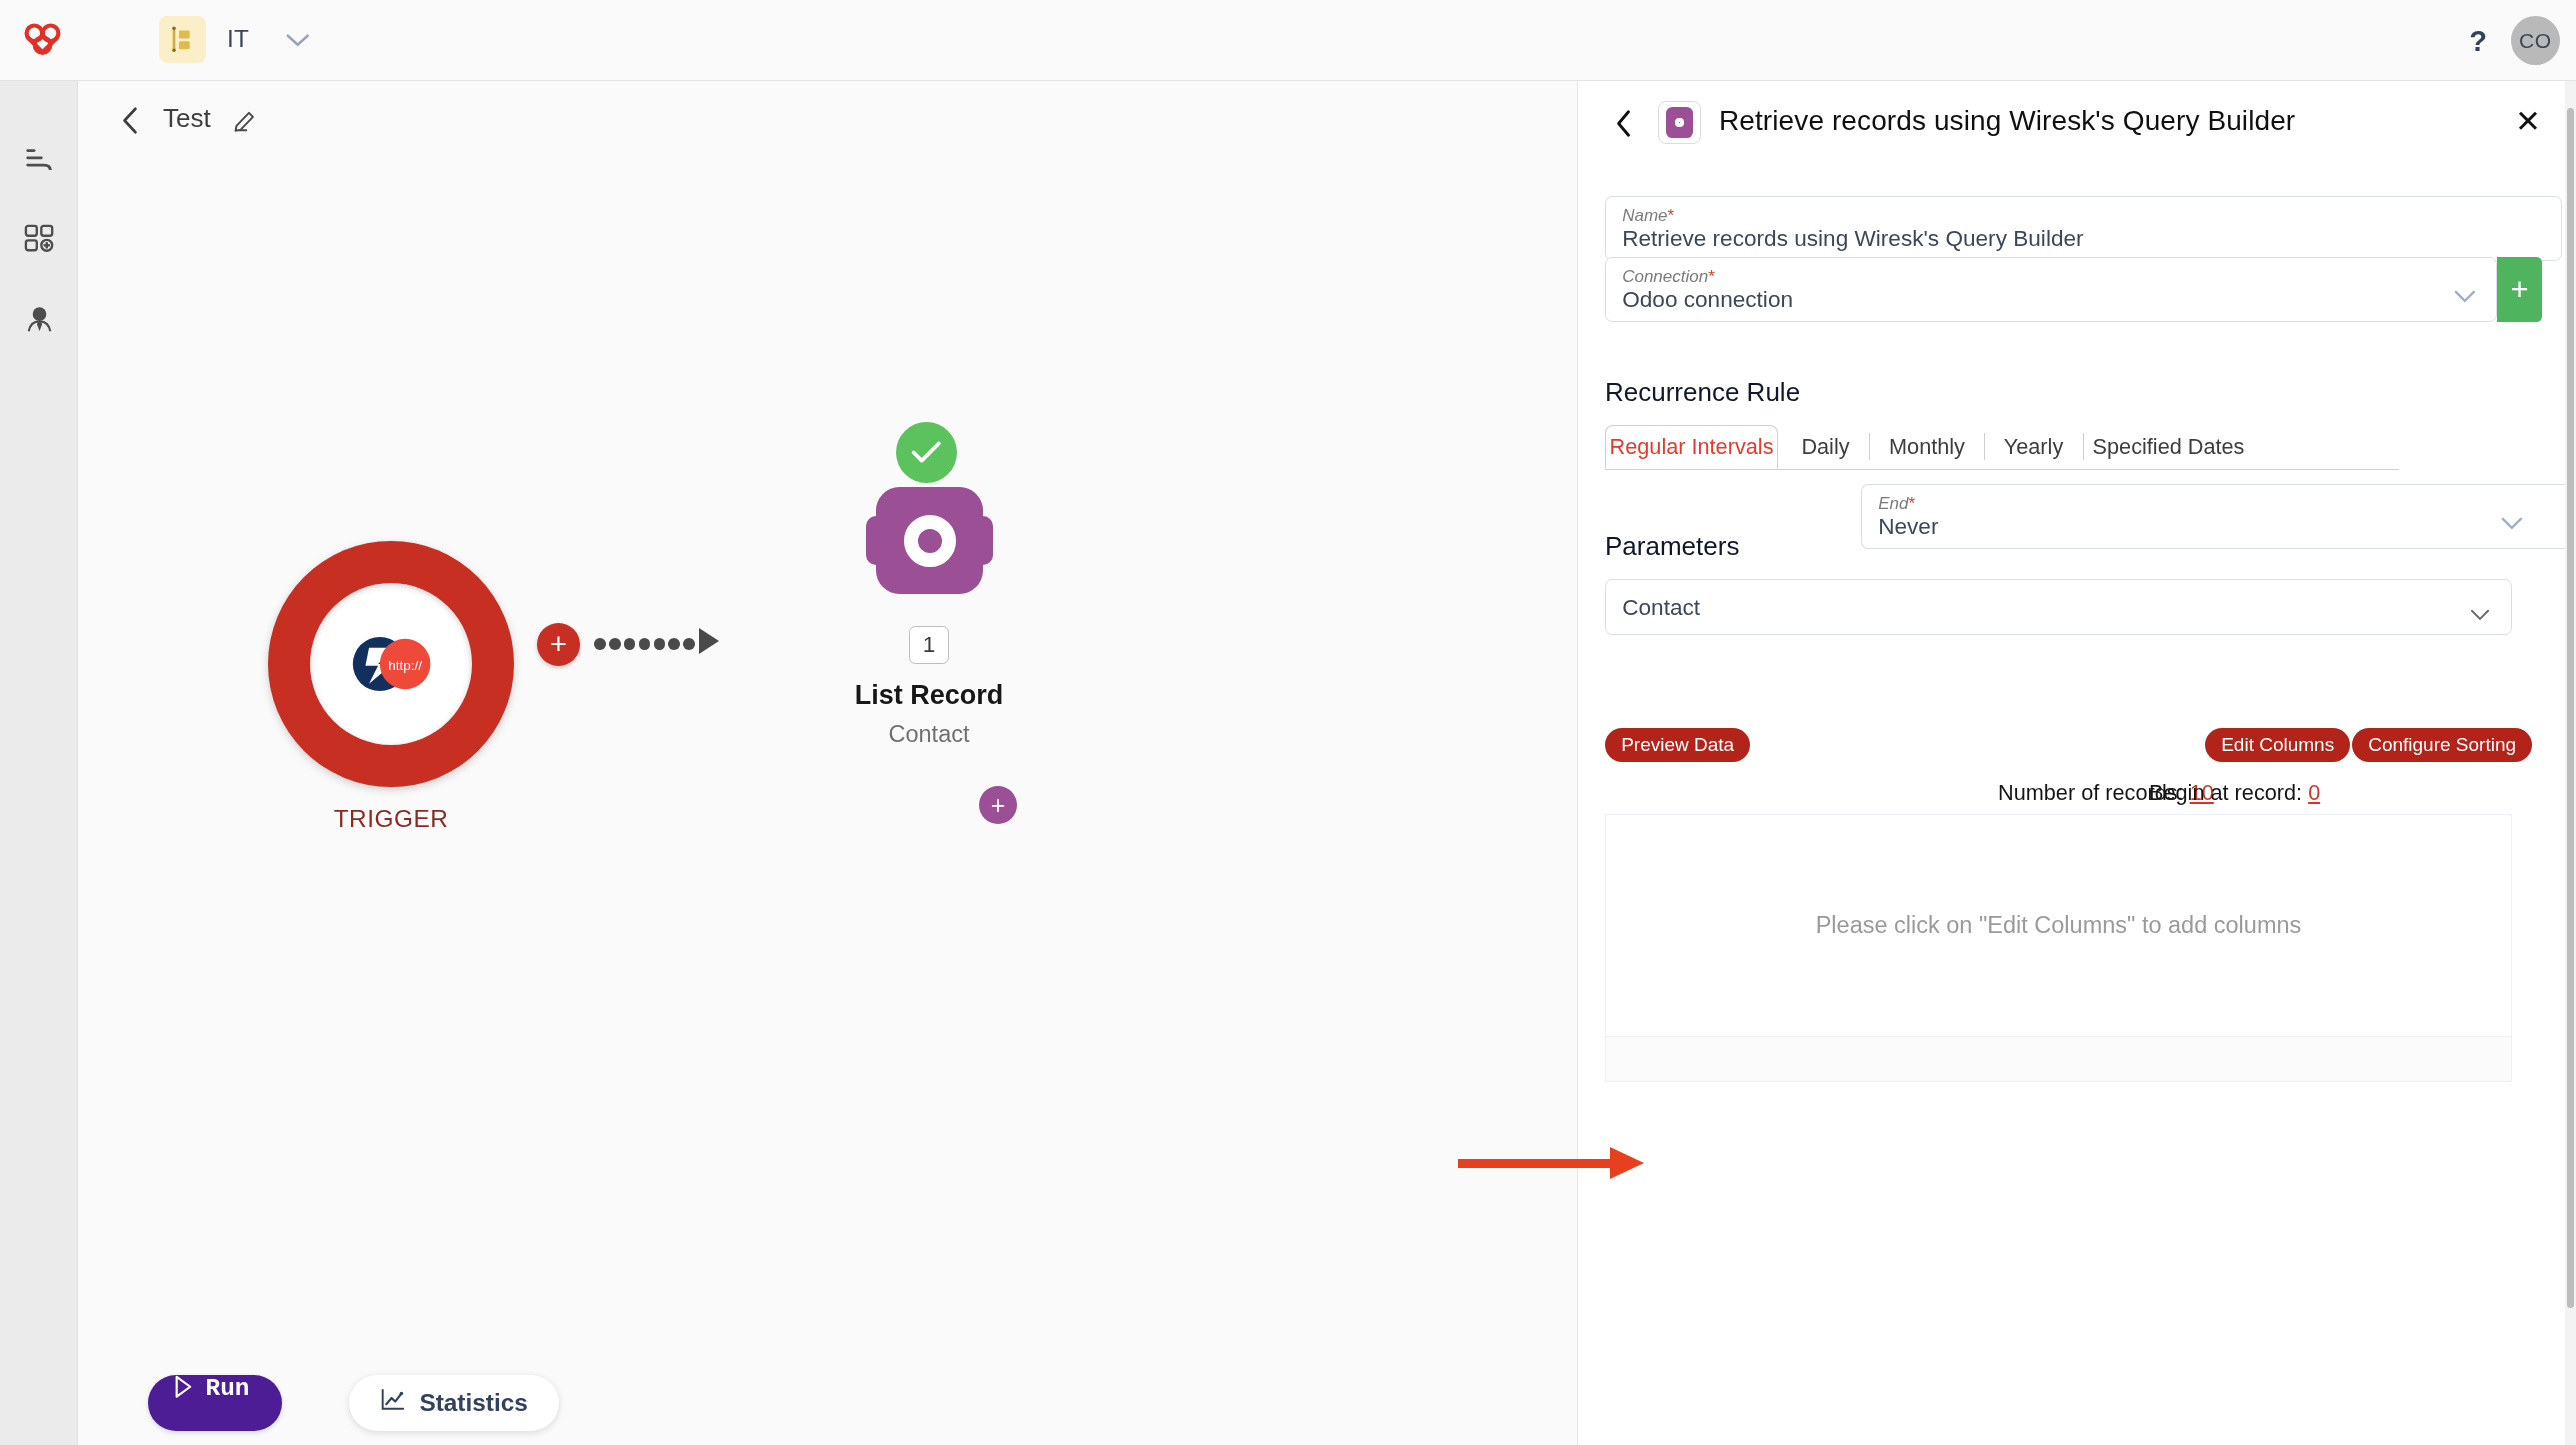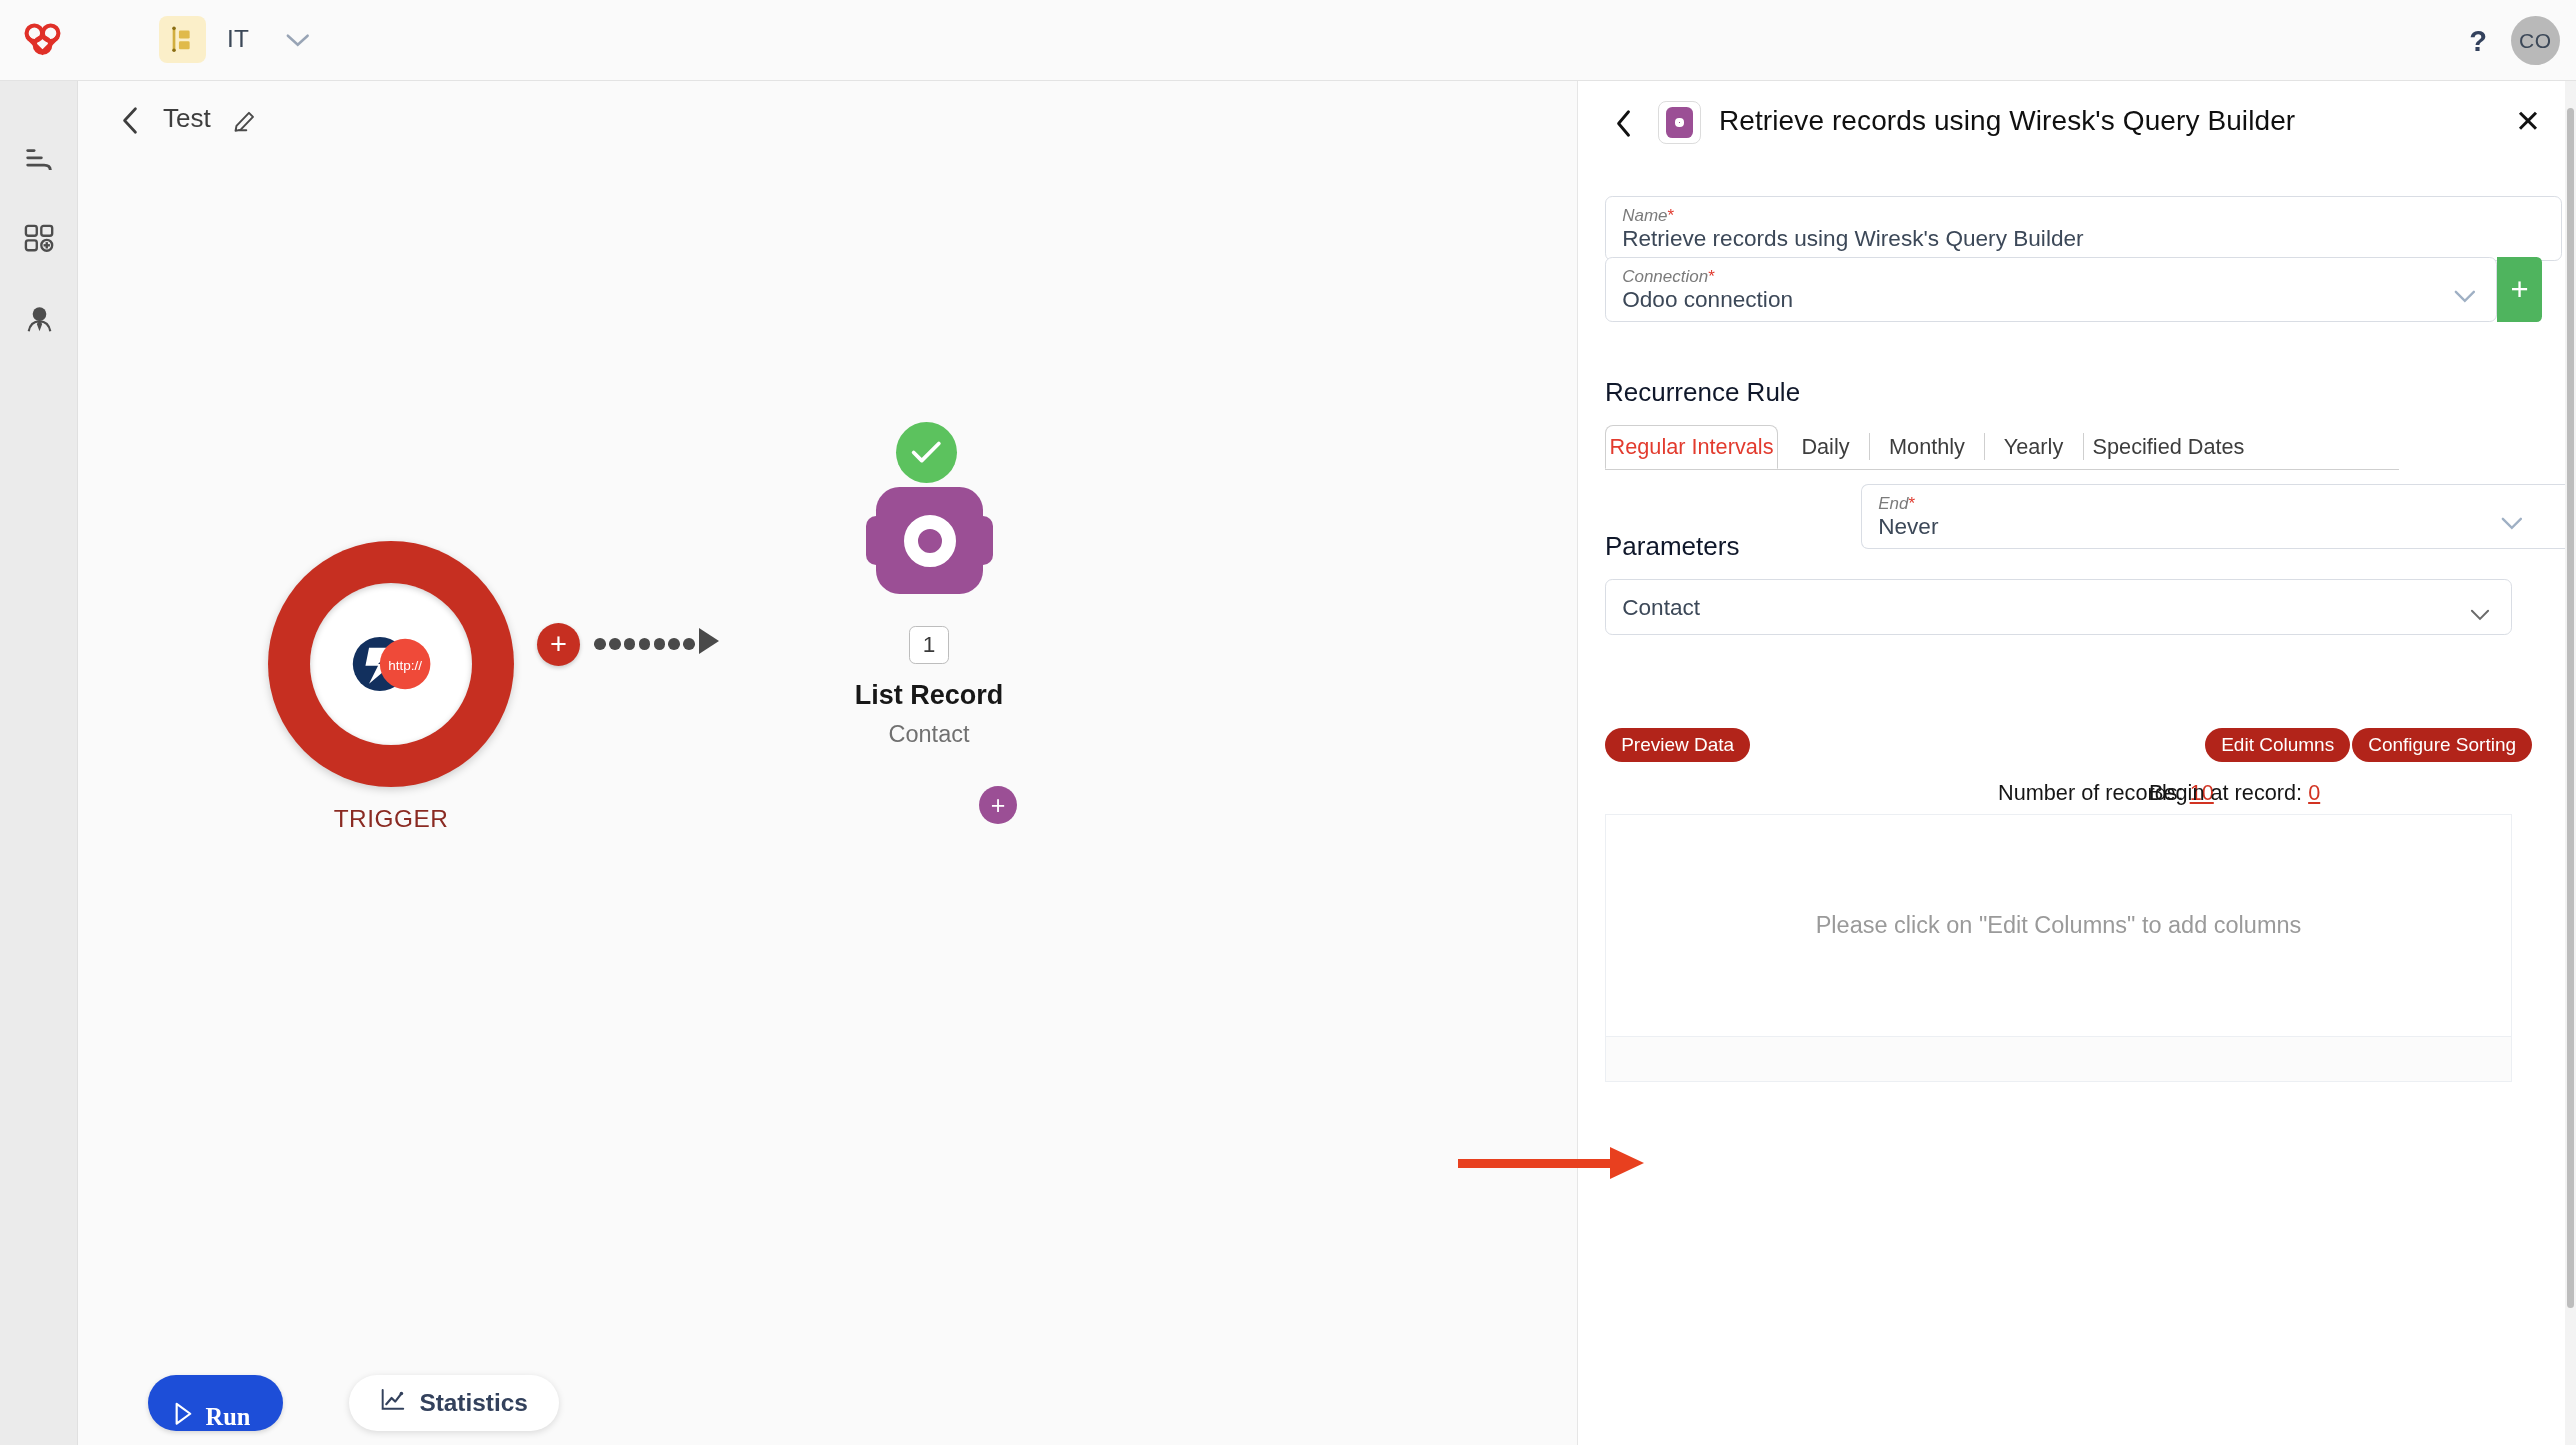--- a/index.html
+++ b/index.html
@@ -196,24 +196,24 @@
     width: 262px; text-align: center;
     font-size: 23.5px; color: #707070;
   }
   
   .node-group { position: absolute; left: 361px; top: 162px; width: 271px; height: 361px; }
 
   
   .run-btn {
     position: absolute; left: 70px; top: 1294px;
     height: 56px; padding: 0 32.5px 0 25px;
-    background: #1d4ed8; color: #ffffff;
+    background: #4c1d95; color: #ffffff;
     border: none; border-radius: 28px;
-    display: flex; align-items: flex-end; gap: 12.6px;
-    font-size: 24.4px; font-family: Liberation Serif, serif; font-weight: 700;
+    display: flex; align-items: flex-start; gap: 12.6px;
+    font-size: 24.4px; font-family: Liberation Mono, monospace; font-weight: 700;
     box-shadow: 0 1.8px 5.4px rgba(0,0,0,.15);
     cursor: pointer;
   }
   .stats-btn {
     position: absolute; left: 271px; top: 1294px;
     height: 56px; padding: 0 31px;
     background: #ffffff; color: #33415c;
     border: none; border-radius: 28px;
     display: flex; align-items: center; gap: 14.4px;
     font-size: 24.4px; font-family: inherit; font-weight: 700;

